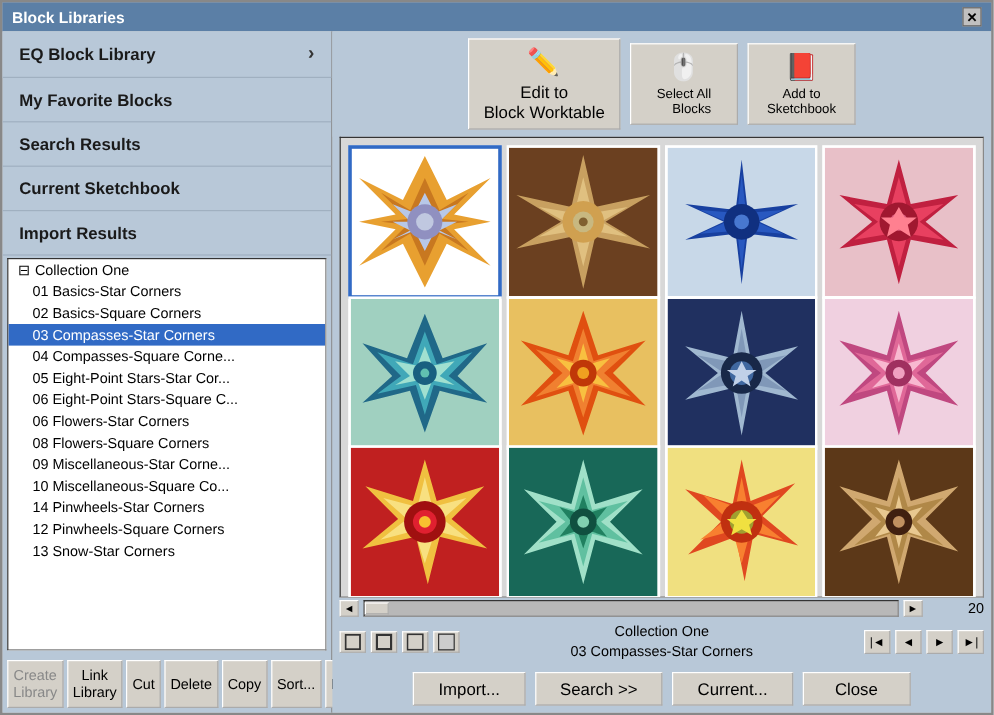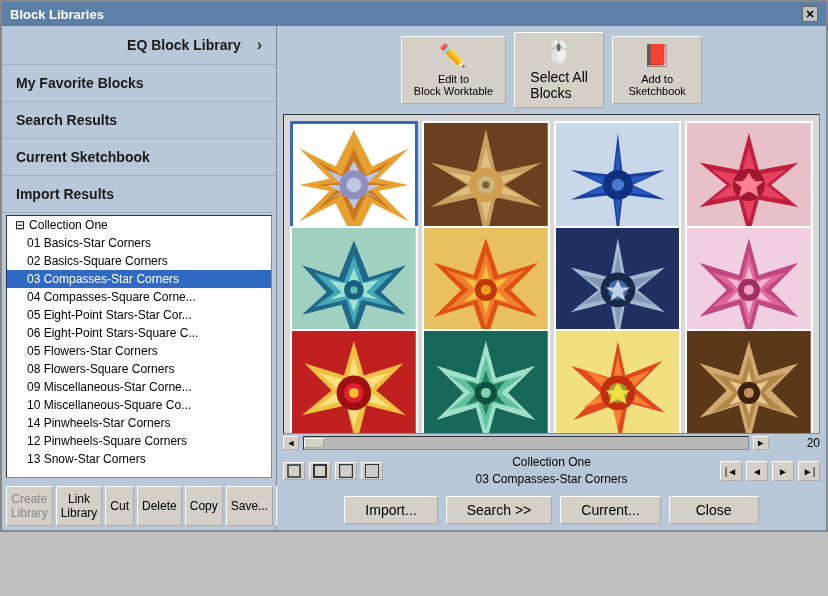--- a/index.html
+++ b/index.html
@@ -1,28 +1,28 @@
 <!DOCTYPE html>
 <html><head>
   <meta charset="utf-8">
   <style>
     * { box-sizing: border-box; margin: 0; padding: 0; }
     body { font-family: Arial, sans-serif; font-size: 13px; background: #c0c0c0; width: 828px; height: 596px; overflow: hidden; }
 
-    .window { width: 828px; height: 532px; background: #c0c0c0; border: 2px solid #888; display: flex; flex-direction: column; }
+    .window { width: 828px; height: 596px; background: #c0c0c0; border: 2px solid #888; display: flex; flex-direction: column; }
     .title-bar { background: #5b7fa6; color: white; padding: 4px 8px; display: flex; justify-content: space-between; align-items: center; font-size: 13px; font-weight: bold; flex-shrink: 0; }
     .close-btn { background: #c0c0c0; border: 1px solid #666; width: 16px; height: 16px; display: flex; align-items: center; justify-content: center; font-size: 11px; cursor: pointer; color: #000; }
 
     .main-content { display: flex; flex: 1; overflow: hidden; }
 
     
     .left-panel { width: 275px; background: #b8c8d8; display: flex; flex-direction: column; flex-shrink: 0; border-right: 1px solid #888; }
 
     .nav-item { padding: 10px 14px; font-size: 14px; font-weight: bold; color: #1a1a1a; cursor: pointer; border-bottom: 1px solid #a0b0c0; }
-    .nav-item.top-item { display: flex; justify-content: flex-end; align-items: center; background: #b8c8d8; gap: 16px; }
+    .nav-item.top-item { display: flex; justify-content: space-between; align-items: center; background: #b8c8d8; gap: 16px; }
     .nav-item.top-item .arrow { font-size: 16px; color: #333; }
 
     
     .tree-container { flex: 1; background: white; margin: 2px 4px 4px 4px; border: 1px inset #888; overflow-y: auto; overflow-x: hidden; }
     .tree-item { padding: 2px 4px 2px 20px; font-size: 12px; cursor: pointer; white-space: nowrap; overflow: hidden; text-overflow: ellipsis; }
     .tree-item.collection { padding-left: 8px; display: flex; align-items: center; gap: 4px; }
     .tree-item.selected { background: #316ac5; color: white; }
 
     
     .bottom-buttons { display: flex; gap: 3px; padding: 4px; flex-shrink: 0; }
@@ -85,59 +85,59 @@
         <div class="tree-item collection">
           <span>⊟</span>
           <span>Collection One</span>
         </div>
         <div class="tree-item">01 Basics-Star Corners</div>
         <div class="tree-item">02 Basics-Square Corners</div>
         <div class="tree-item selected">03 Compasses-Star Corners</div>
         <div class="tree-item">04 Compasses-Square Corne...</div>
         <div class="tree-item">05 Eight-Point Stars-Star Cor...</div>
         <div class="tree-item">06 Eight-Point Stars-Square C...</div>
-        <div class="tree-item">05 Flowers-Star Corners</div>
+        <div class="tree-item">06 Flowers-Star Corners</div>
         <div class="tree-item">08 Flowers-Square Corners</div>
         <div class="tree-item">09 Miscellaneous-Star Corne...</div>
         <div class="tree-item">10 Miscellaneous-Square Co...</div>
         <div class="tree-item">14 Pinwheels-Star Corners</div>
         <div class="tree-item">12 Pinwheels-Square Corners</div>
         <div class="tree-item">13 Snow-Star Corners</div>
       </div>
 
       <div class="bottom-buttons">
         <div class="btn-row">
           <button class="btn disabled" disabled="">Create Library</button>
           <button class="btn">Link Library</button>
           <button class="btn">Cut</button>
         </div>
         <div class="btn-row">
           <button class="btn">Delete</button>
           <button class="btn">Copy</button>
-          <button class="btn">Save...</button>
+          <button class="btn">Sort...</button>
         </div>
         <div class="btn-row">
           <button class="btn">Paste</button>
           <button class="btn">Save Library</button>
           <button class="btn">Help</button>
         </div>
       </div>
     </div>
 
     <div class="right-panel">
 
       <div class="toolbar">
         <div style="flex:1"></div>
         <button class="toolbar-btn">
           <span style="font-size:22px;">✏️</span>
-          <span style="font-size:11px; text-align:center;">Edit to<br>Block Worktable</span>
+          <span style="font-size:14px; text-align:center;">Edit to<br>Block Worktable</span>
         </button>
         <button class="toolbar-btn">
           <span style="font-size:22px;">🖱️</span>
-          <span style="font-size:14px; text-align:left;">Select All<br>Blocks</span>
+          <span style="font-size:11px; text-align:right;">Select All<br>Blocks</span>
         </button>
         <button class="toolbar-btn">
           <span style="font-size:22px; color:#cc2222;">📕</span>
           <span style="font-size:11px; ">Add to<br>Sketchbook</span>
         </button>
         <div style="flex:1"></div>
       </div>
 
       <div class="block-grid-container">
         <div class="block-grid">

